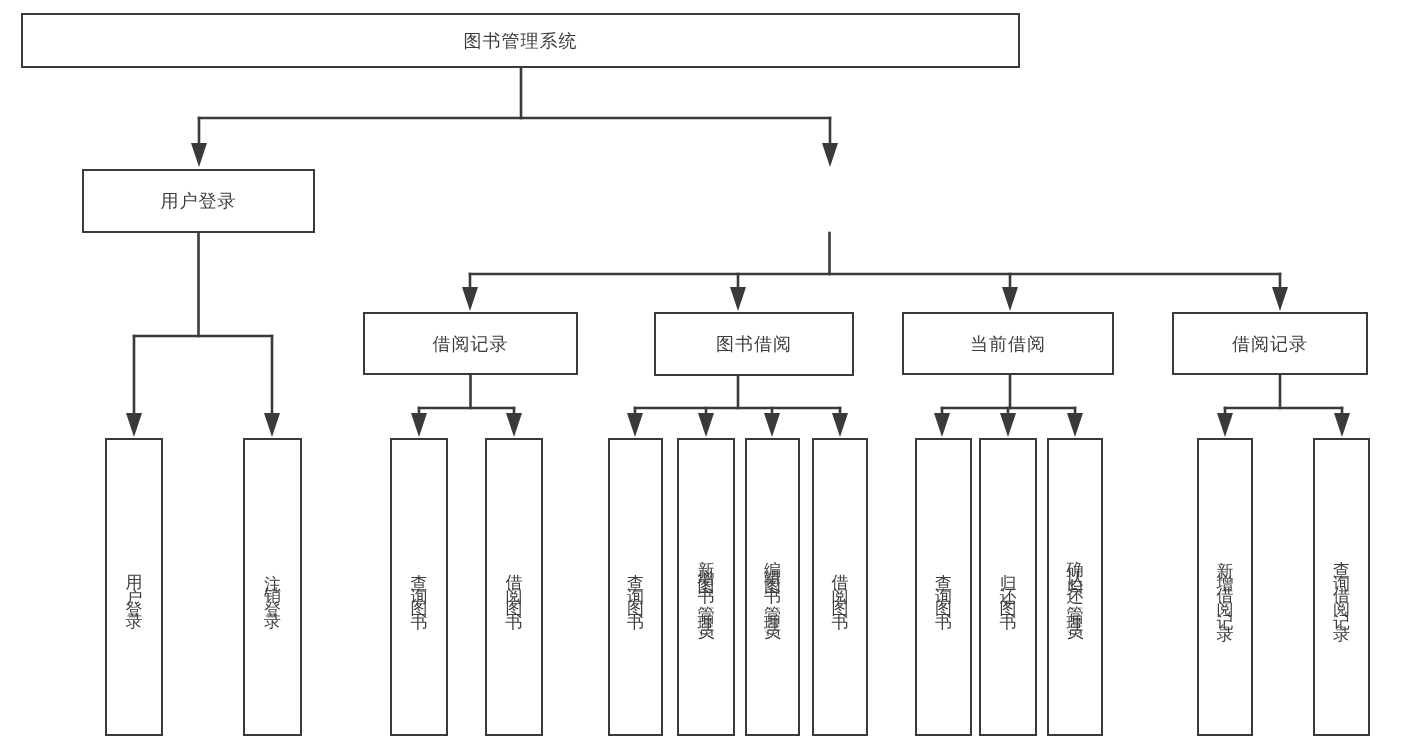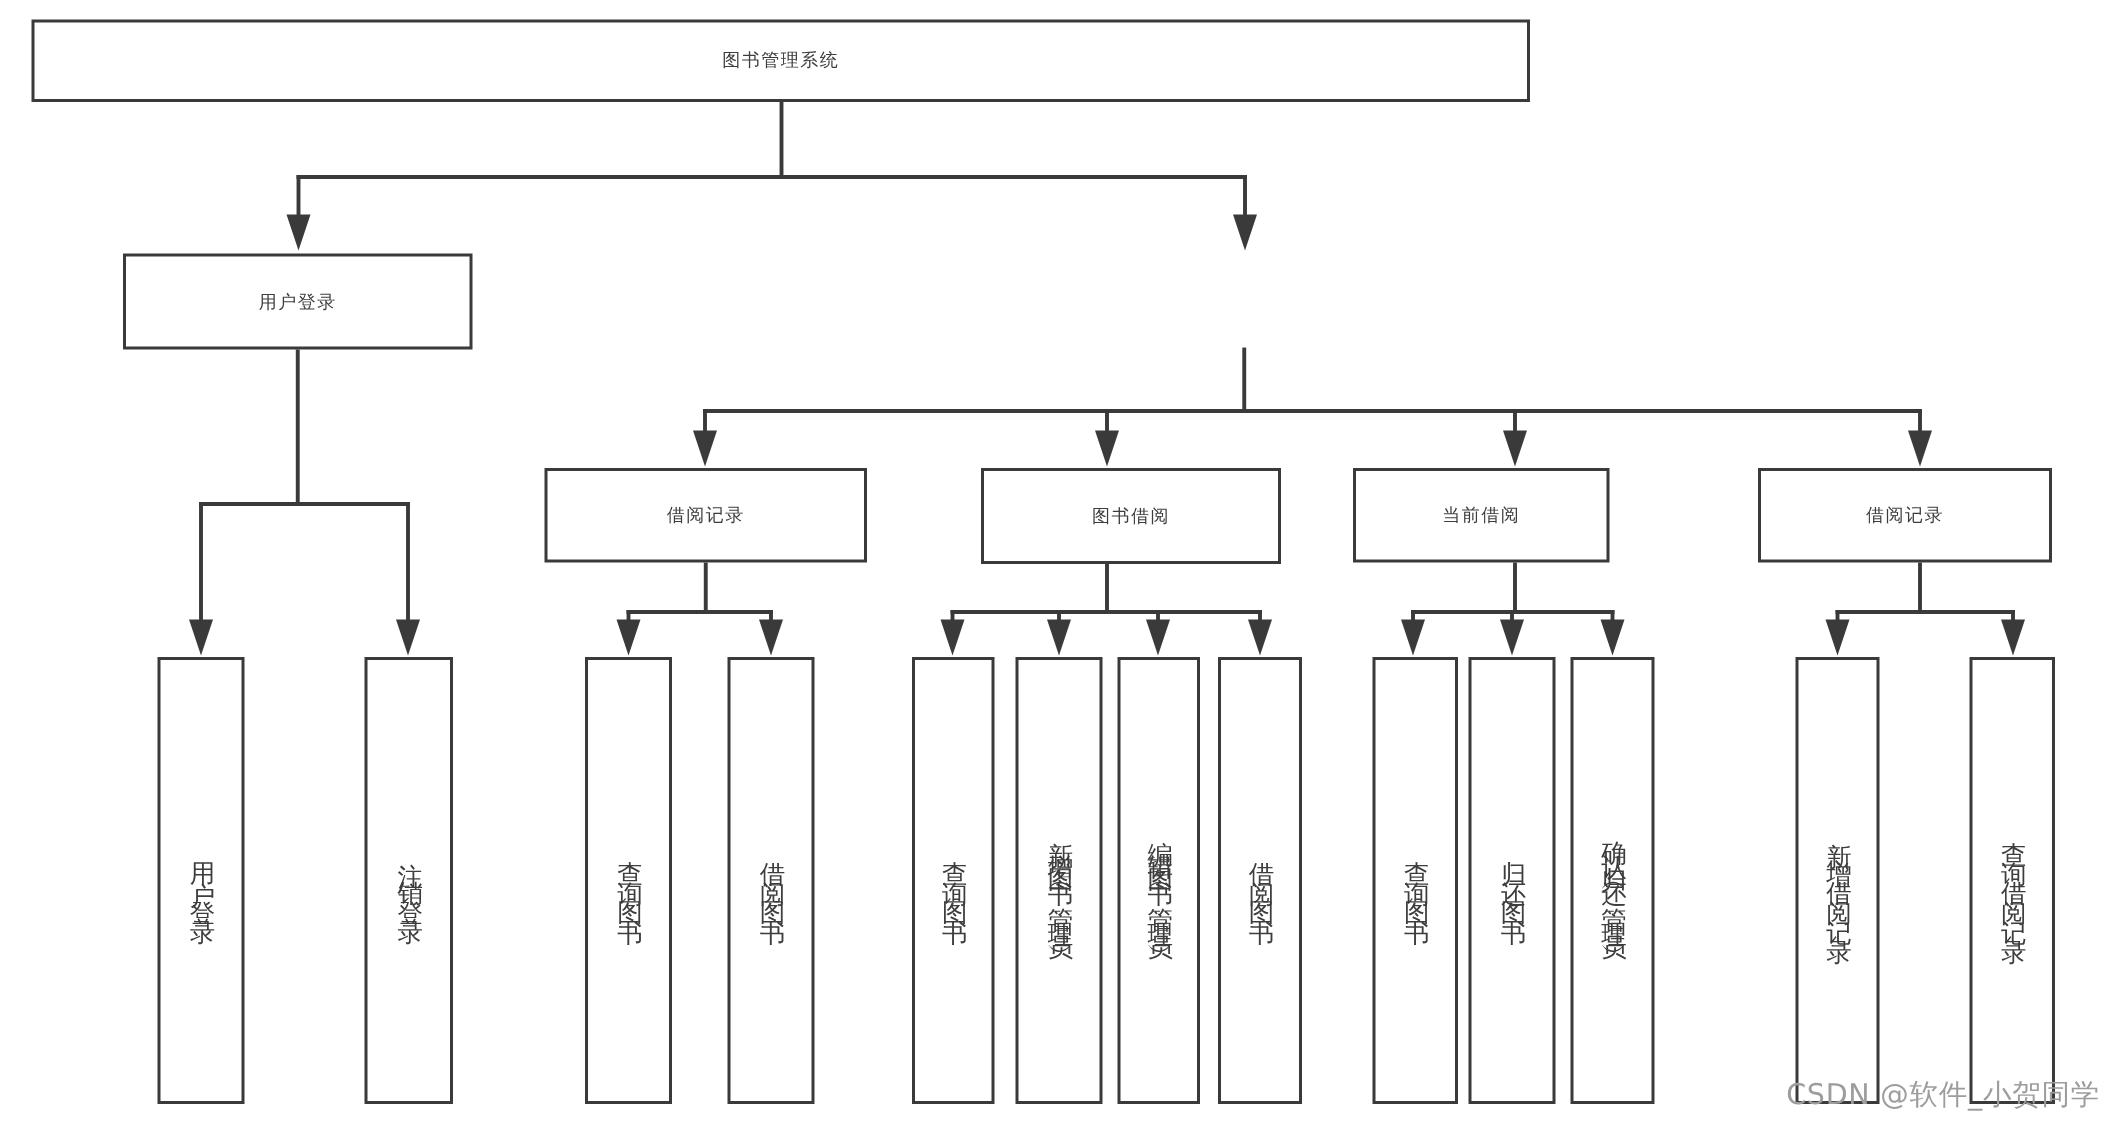--- a/index.html
+++ b/index.html
@@ -10,21 +10,21 @@
   #canvas{position:absolute;left:0;top:0;width:1405px;height:747px;}
   #connectors{position:absolute;left:0;top:0;z-index:0;}
   #connectors line{stroke:var(--line,#3a3a3a);stroke-width:2.6;stroke-linecap:square;}
   #connectors polygon{fill:var(--line,#3a3a3a);}
   .node{
     position:absolute;box-sizing:border-box;background:#ffffff;
     border:2.5px solid var(--line,#3a3a3a);
     display:flex;align-items:center;justify-content:center;
     color:var(--text,#3d3d3d);z-index:1;
   }
-  .hbox{font-size:12px;letter-spacing:1px;}
+  .hbox{font-size:18px;letter-spacing:1px;}
   .vbox .vtext{
     writing-mode:vertical-rl;text-orientation:mixed;
     font-size:17px;line-height:1;white-space:nowrap;
   }
   .watermark{
     position:absolute;right:5px;bottom:4px;z-index:3;
     color:var(--wm,#9d9d9d);font-size:19px;letter-spacing:0.5px;
   }
 </style>
 </head>
@@ -94,21 +94,21 @@
   <div class="node hbox" style="left:82px;top:169px;width:233px;height:64px">
     <span>用户登录</span>
   </div>
 
   <div class="node hbox" style="left:363px;top:312px;width:215px;height:63px">
     <span>借阅记录</span>
   </div>
   <div class="node hbox" style="left:654px;top:312px;width:200px;height:64px">
     <span>图书借阅</span>
   </div>
-  <div class="node hbox" style="left:902px;top:312px;width:171px;height:63px">
+  <div class="node hbox" style="left:902px;top:312px;width:212px;height:63px">
     <span>当前借阅</span>
   </div>
   <div class="node hbox" style="left:1172px;top:312px;width:196px;height:63px">
     <span>借阅记录</span>
   </div>
 
   <div class="node vbox" style="left:105px;top:438px;width:58px;height:298px">
     <span class="vtext" style="letter-spacing: 13px;">用户登录</span>
   </div>
   <div class="node vbox" style="left:243px;top:438px;width:59px;height:298px">
@@ -145,14 +145,13 @@
     <span class="vtext" style="letter-spacing: 9px;">确认归还（管理员）</span>
   </div>
 
   <div class="node vbox" style="left:1197px;top:438px;width:56px;height:298px">
     <span class="vtext" style="letter-spacing: 13px;">新增借阅记录</span>
   </div>
   <div class="node vbox" style="left:1313px;top:438px;width:57px;height:298px">
     <span class="vtext" style="letter-spacing: 13px;">查询借阅记录</span>
   </div>
 
-  <div class="watermark">CSDN @软件_小贺同学</div>
 </div>
 
 </body></html>

